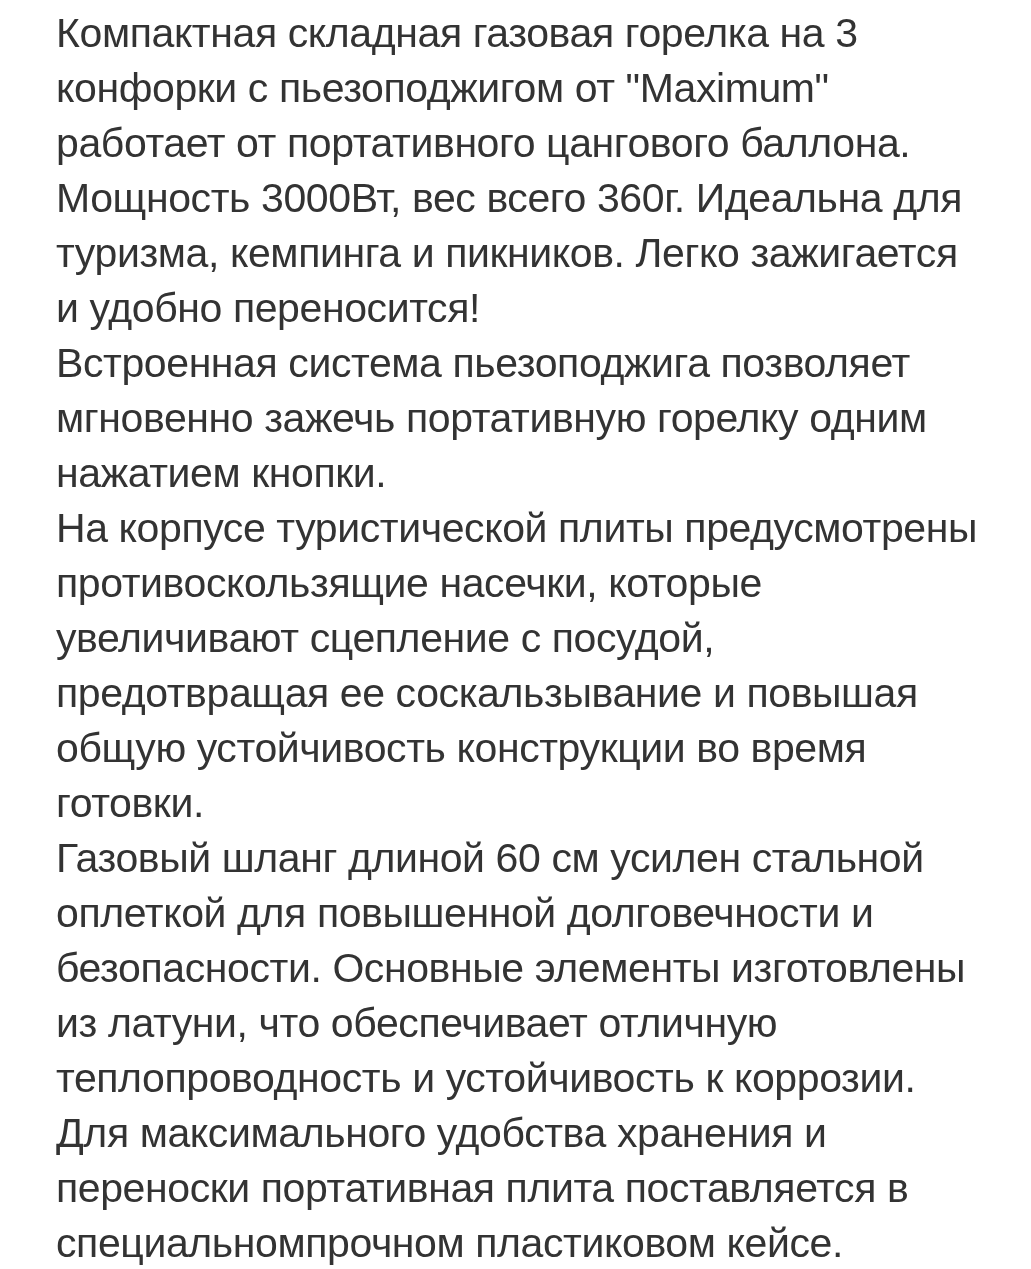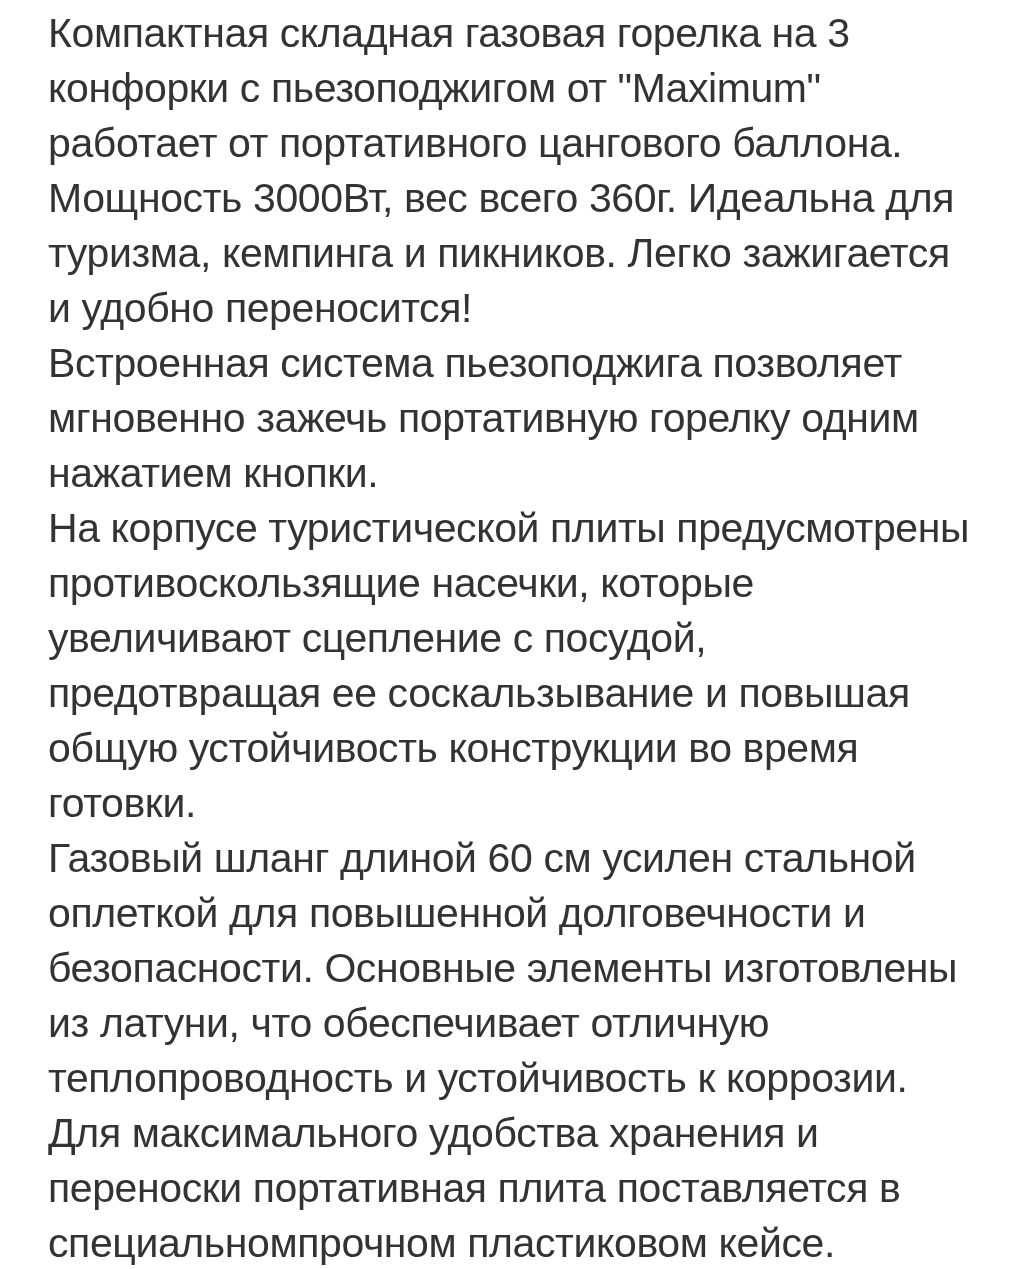--- a/index.html
+++ b/index.html
@@ -11,20 +11,21 @@
     height: 1269px;
     overflow: hidden;
     background: #ffffff;
     font-family: "Liberation Sans", "DejaVu Sans", sans-serif;
   }
   .page {
     width: 1031px;
     height: 1269px;
     overflow: hidden;
     box-sizing: border-box;
+    padding-left: 8px;
   }
   .description-text {
     padding: 6px 0 0 48px;
     font-size: 41px;
     font-weight: 400;
     line-height: 55px;
     letter-spacing: -0.4px;
     color: #333333;
     white-space: pre;      
     overflow: hidden;      

